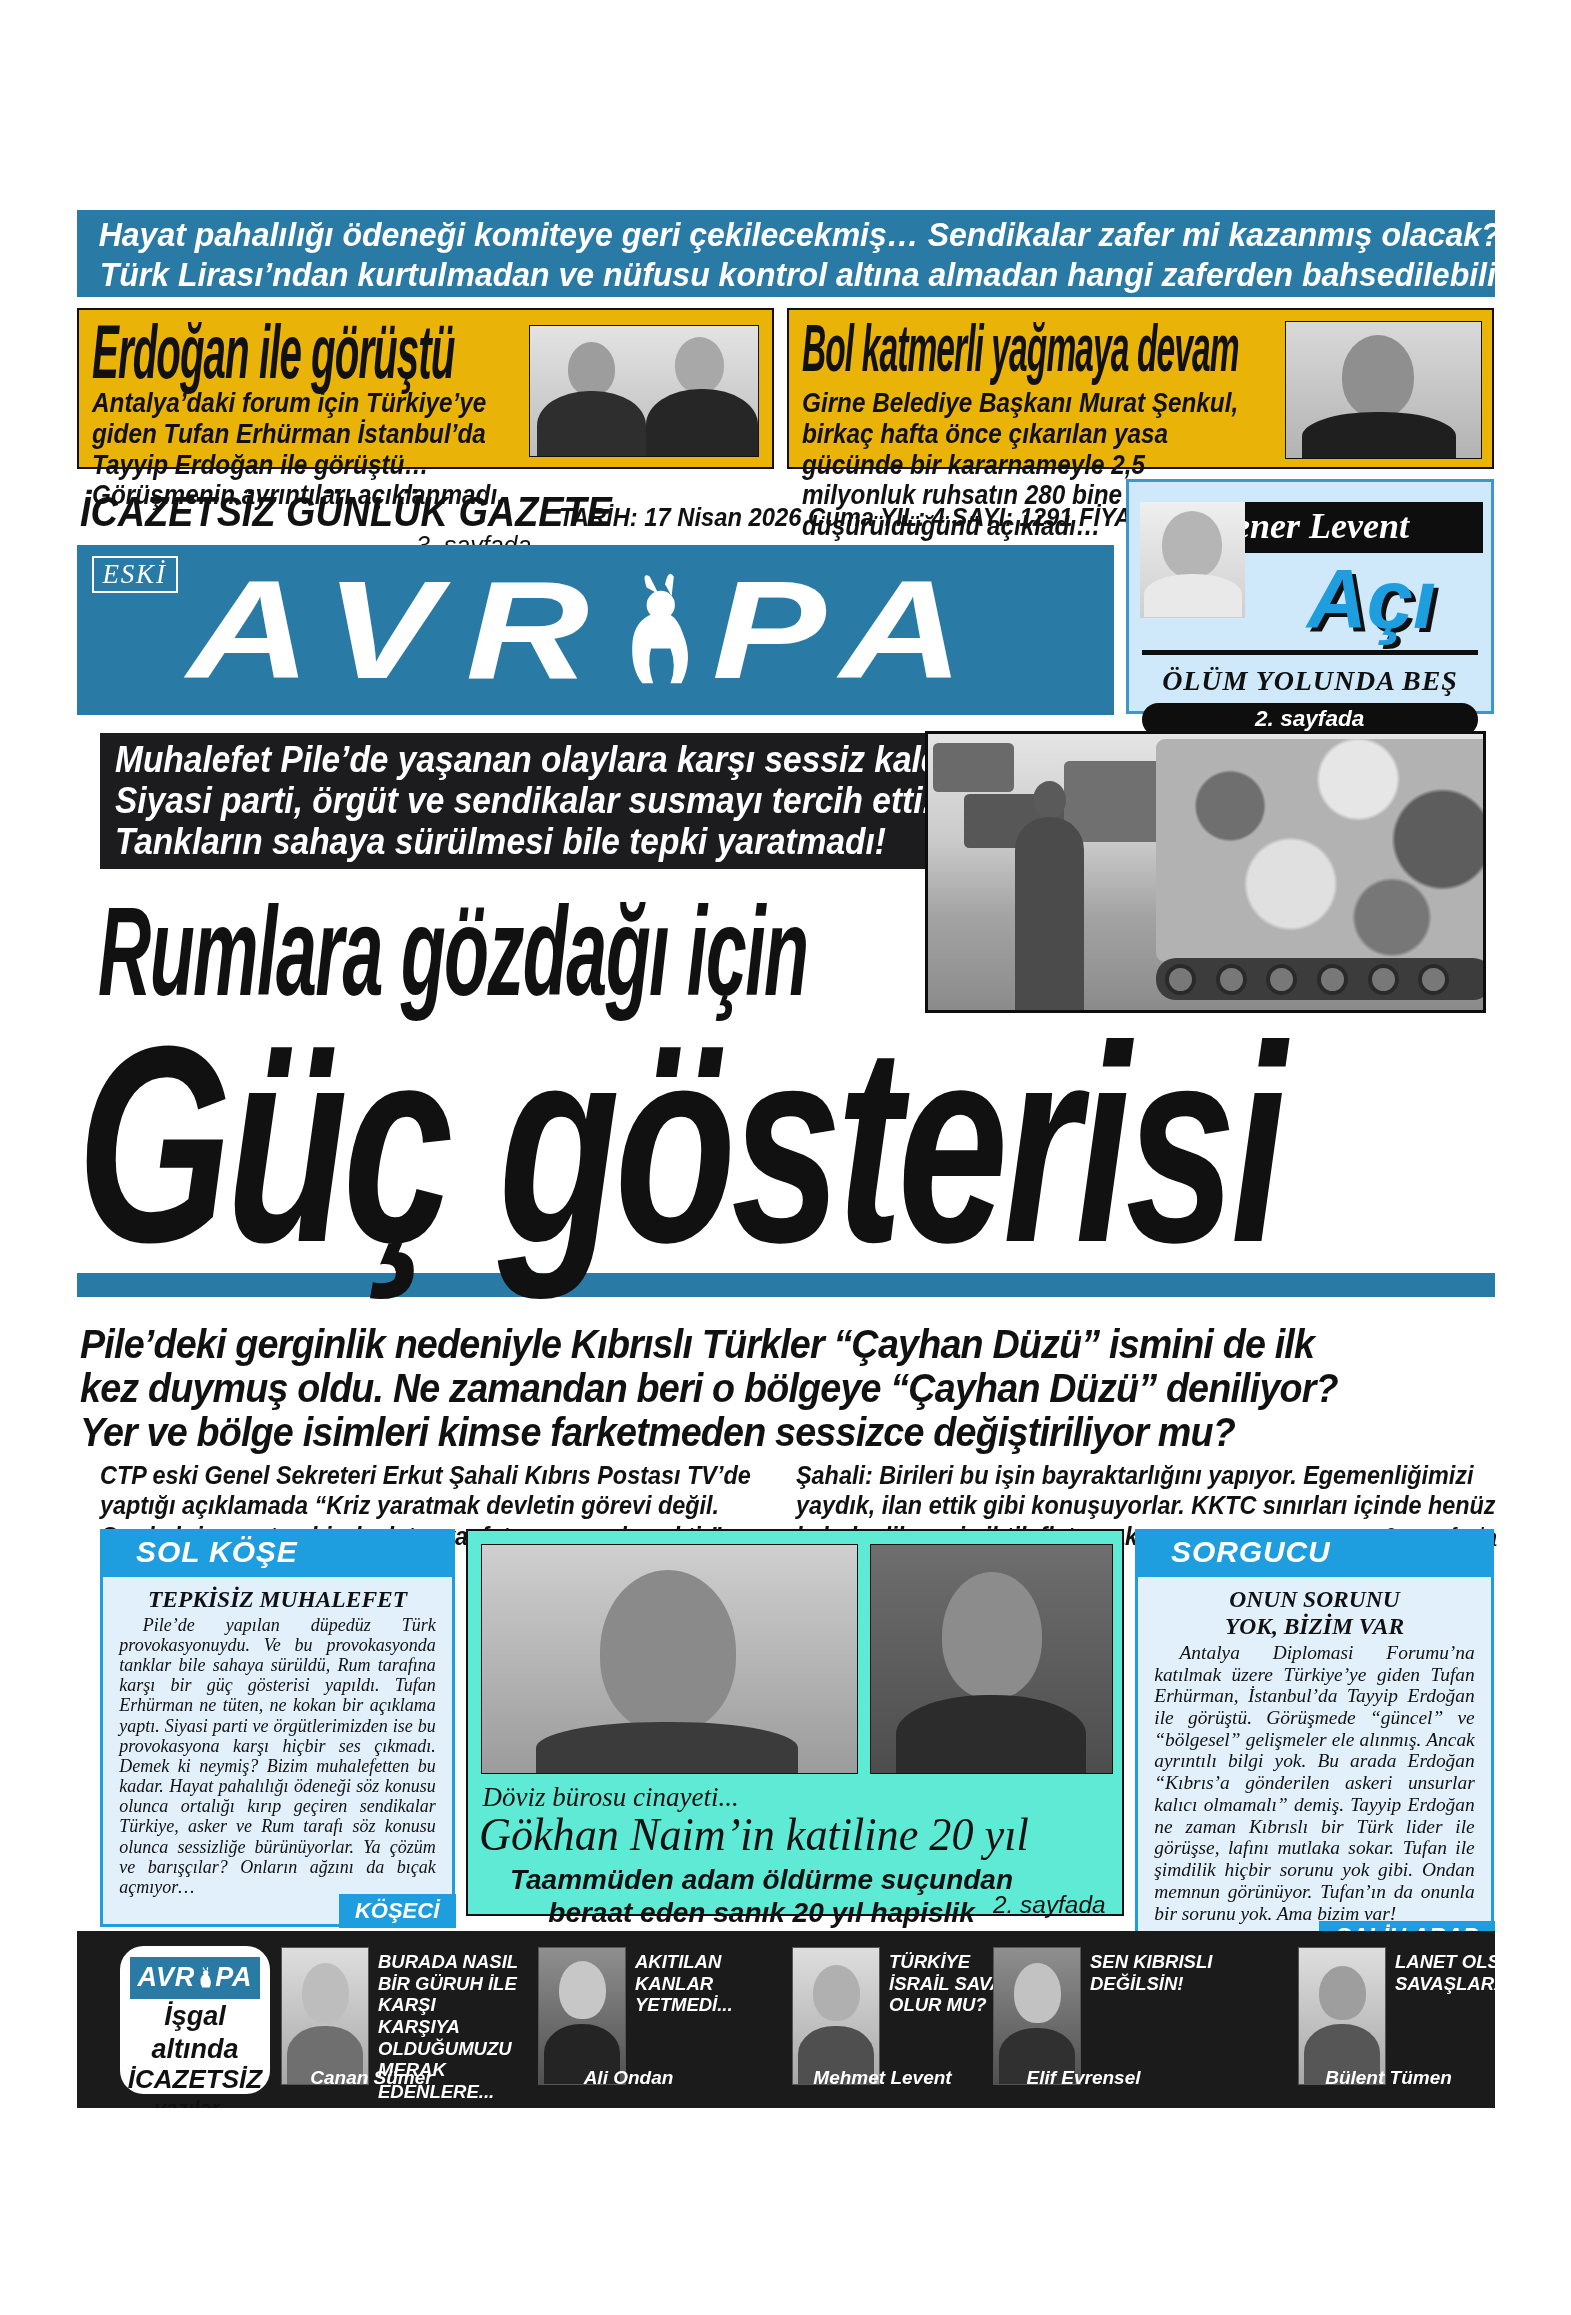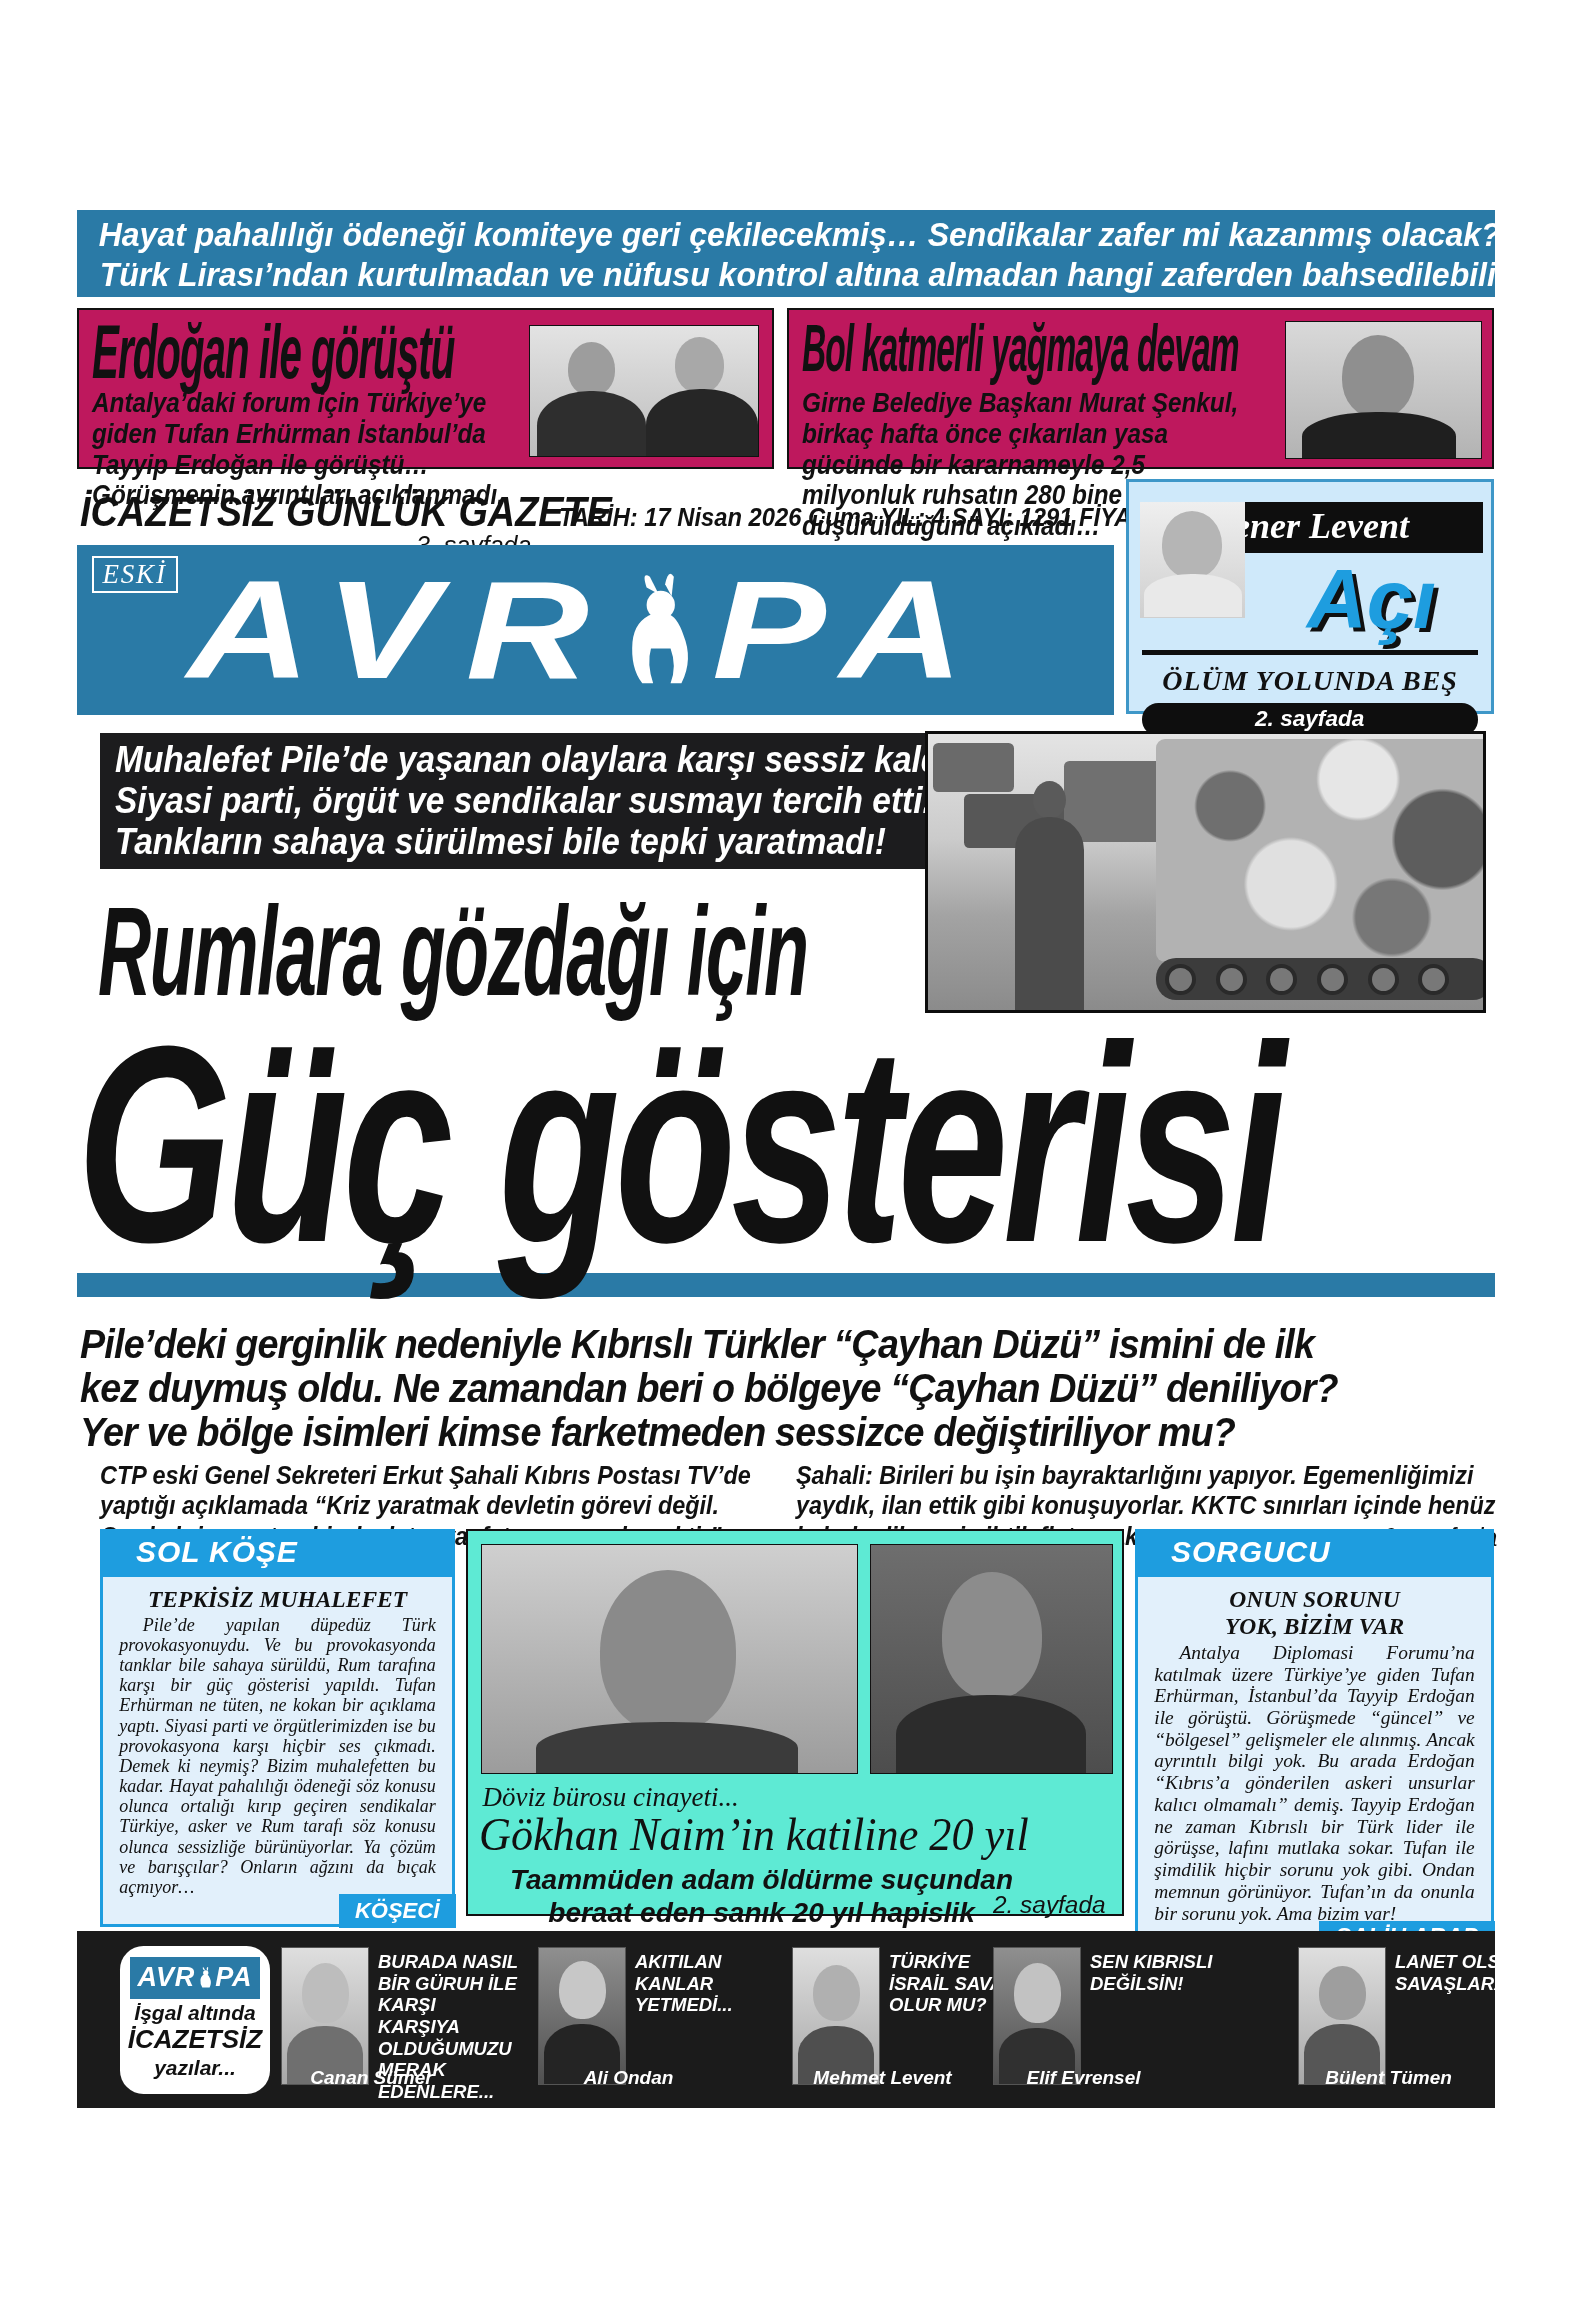--- a/index.html
+++ b/index.html
@@ -8,21 +8,21 @@
   .abs{position:absolute;}
   .cond{display:inline-block;white-space:nowrap;transform-origin:left top;}
   .ccond{display:inline-block;white-space:nowrap;transform-origin:center top;}
 
   
   #banner{left:77px;top:210px;width:1418px;height:87px;background:#2a7aa6;color:#fff;text-align:center;padding-top:4.5px;box-sizing:border-box;}
   .banner-line{font-size:33px;font-weight:700;line-height:1.24;}
   .banner-line .ccond{transform:scaleX(.97);}
 
   
-  .story-box{border:2.7px solid #111;background:#be185d;box-sizing:border-box;}
+  .story-box{border:2.7px solid #111;background:#eab308;box-sizing:border-box;}
   #story-left{left:77px;top:308px;width:697px;height:161px;}
   #story-right{left:787px;top:308px;width:707px;height:161px;}
   .story-title{position:absolute;left:12.7px;top:3.6px;font-weight:700;line-height:1;}
   #story-left .story-title{font-size:76px;}
   #story-left .story-title .cond{transform:scaleX(.53);letter-spacing:-1.8px;}
   #story-right .story-title{font-size:67px;}
   #story-right .story-title .cond{transform:scaleX(.50);letter-spacing:-1.8px;}
   .story-body{position:absolute;left:12.7px;top:78px;width:507px;font-size:27px;font-weight:700;line-height:1.14;transform:scaleX(.90);transform-origin:left top;}
   .story-page{position:absolute;font-size:25px;font-weight:400;}
   #story-left .story-page{left:337px;top:221px;}
@@ -120,21 +120,21 @@
   #murder-headline .cond{transform:scaleX(.94);}
   #murder-body{position:absolute;left:22px;top:333px;width:543px;font-size:28px;font-weight:700;line-height:1.17;text-align:center;}
   #murder-page{position:absolute;left:525px;top:360px;font-size:24.4px;font-weight:400;}
 
   
   #footer{left:77px;top:1931px;width:1418px;height:177px;background:#1b1b1b;overflow:hidden;}
   #footer-logo-box{position:absolute;left:43px;top:14.5px;width:150px;height:148px;background:#fff;border-radius:23.5px;text-align:center;}
   #footer-logo{margin:11px auto 1.8px auto;width:130px;height:42px;background:#2a7aa6;color:#fff;display:flex;align-items:center;justify-content:center;
                font-size:27px;font-weight:800;letter-spacing:0.9px;gap:1.8px;}
   #footer-logo svg{width:16.3px;height:29px;}
-  .flb1{font-size:21px;font-weight:700;line-height:1.2;text-align:center;}
+  .flb1{font-size:27px;font-weight:700;line-height:1.2;text-align:center;}
   .flb2{font-size:26px;font-weight:800;line-height:1.15;}
   .flb3{font-size:21px;font-weight:700;line-height:1.25;}
   .f-cell{position:absolute;top:0;width:246px;height:177px;}
   .f-photo{position:absolute;left:0;top:16.3px;width:86px;height:136px;border:0.9px solid #555;overflow:hidden;}
   .f-photo.light{background:linear-gradient(180deg,#dedede,#a8a8a8);}
   .f-photo.dark{background:linear-gradient(180deg,#8f8f8f,#505050);}
   .f-title{position:absolute;left:97px;top:20px;width:143px;color:#fff;font-size:18.5px;font-weight:700;line-height:1.17;}
   .f-name{position:absolute;left:4.5px;top:136px;width:172px;color:#fff;font-size:19px;font-weight:700;text-align:center;}
 </style>
 </head>

